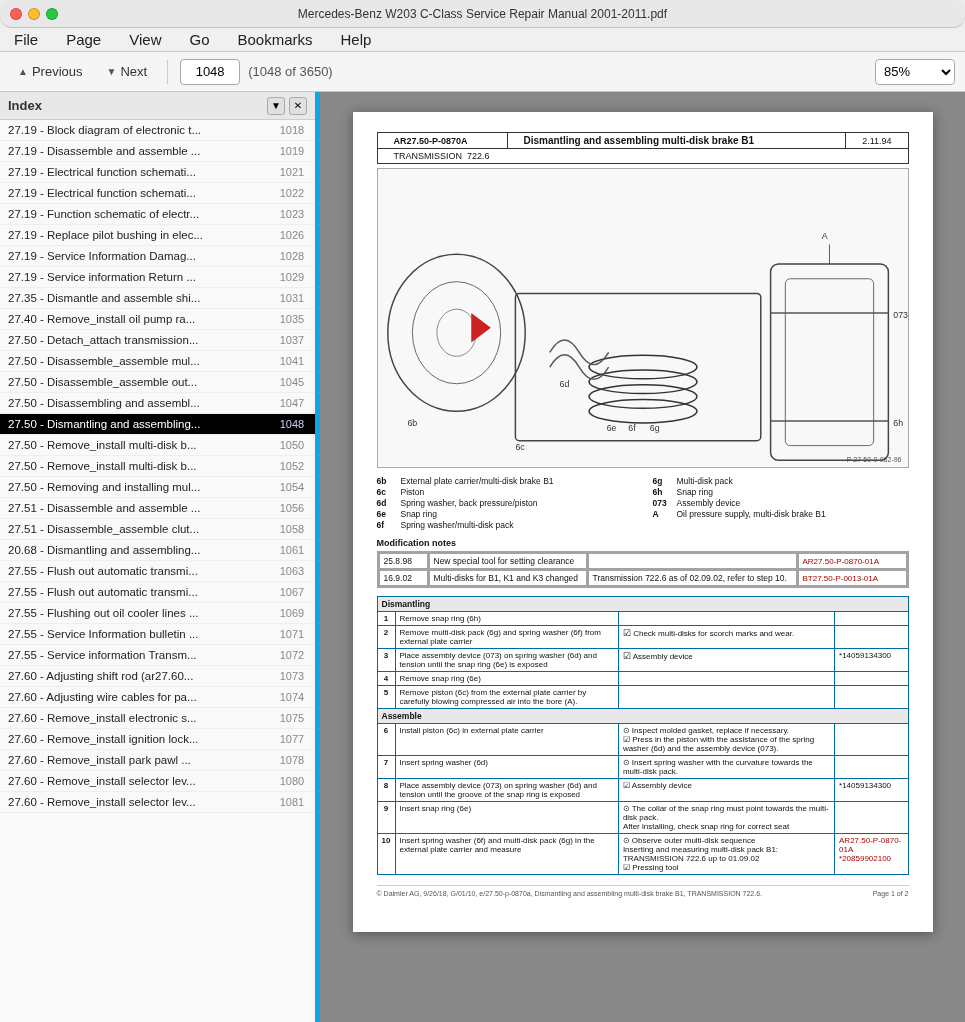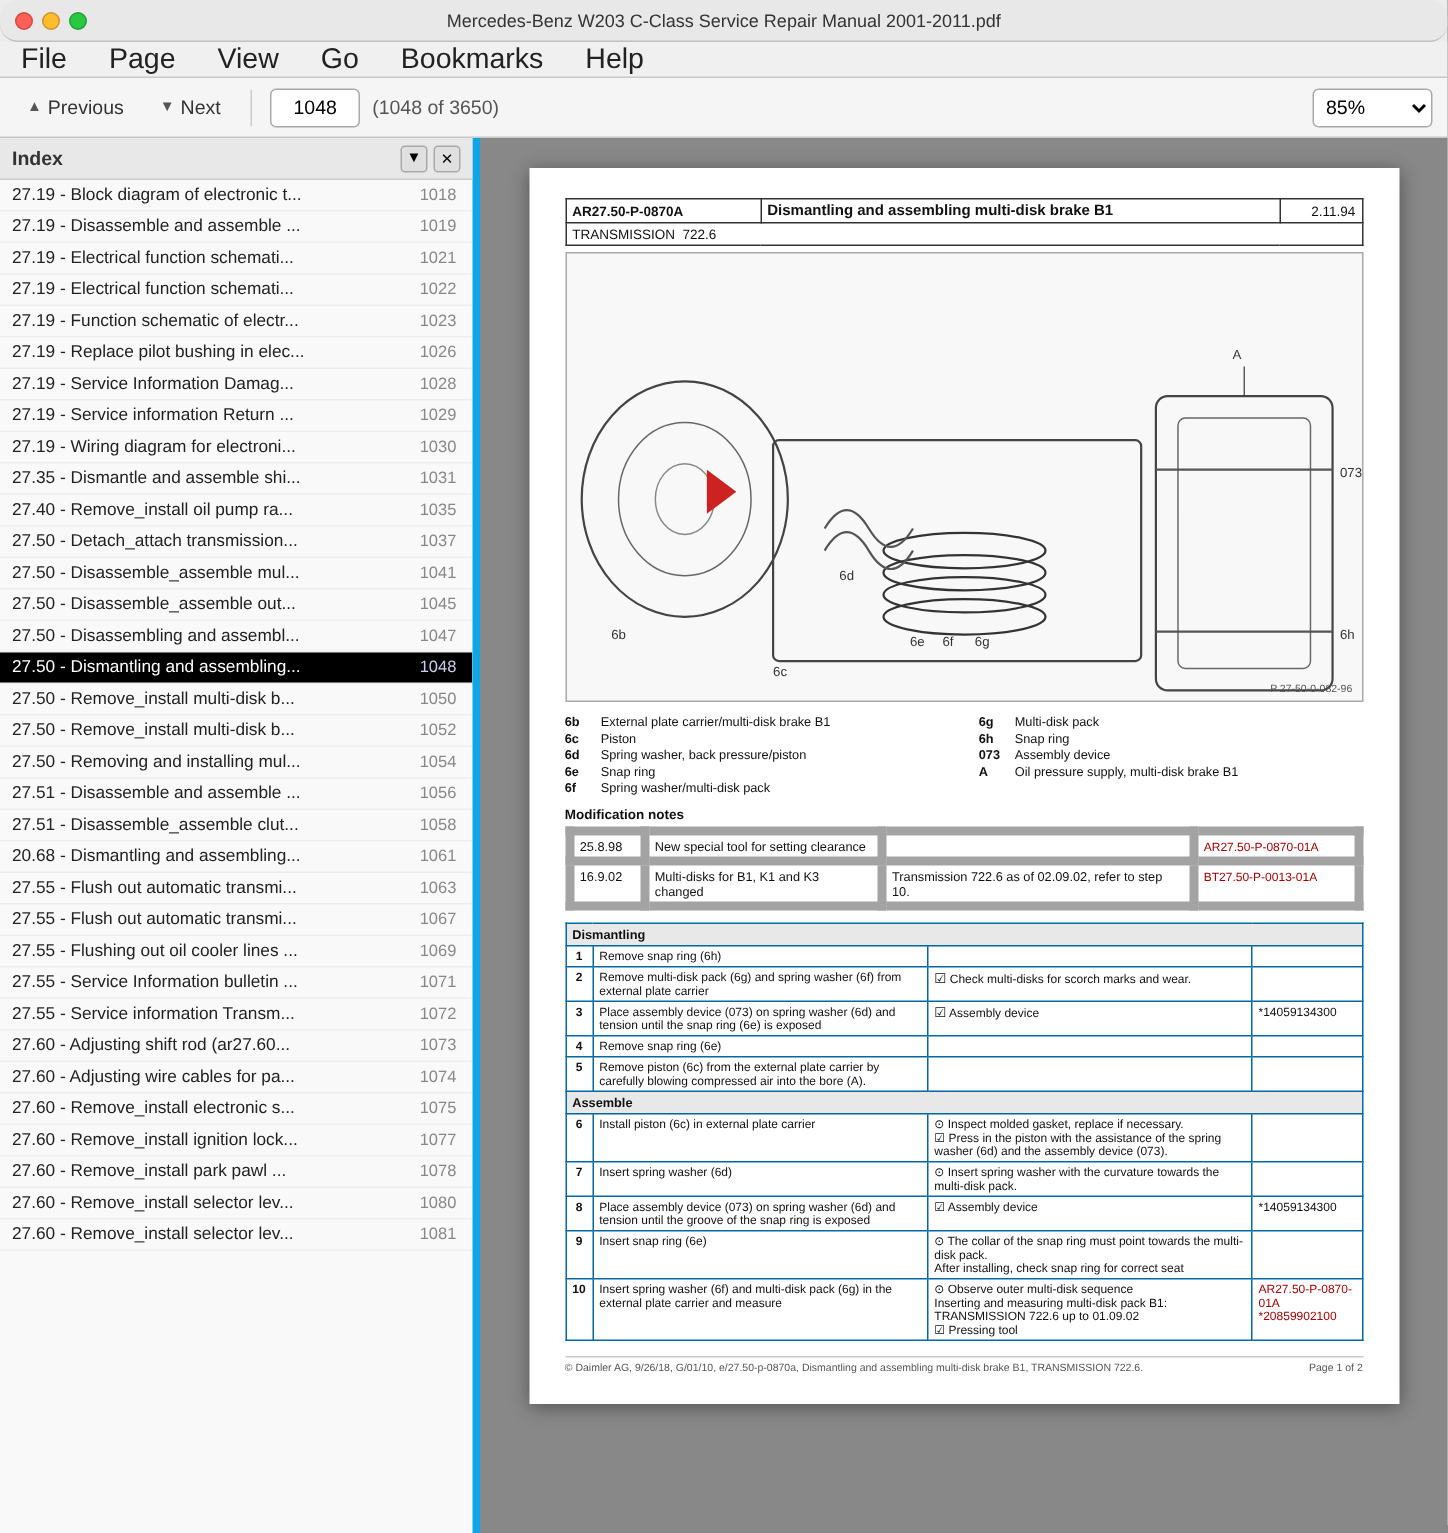--- a/index.html
+++ b/index.html
@@ -33,21 +33,21 @@
     
     .menu-bar {
       background: #f0f0f0;
       border-bottom: 1px solid #c8c8c8;
       height: 24px;
       display: flex;
       align-items: center;
       padding: 0 8px;
       gap: 16px;
     }
-    .menu-item { font-size: 19px; color: #222; cursor: pointer; padding: 2px 6px; border-radius: 3px; }
+    .menu-item { font-size: 15px; color: #222; cursor: pointer; padding: 2px 6px; border-radius: 3px; }
 
     
     .toolbar {
       background: #f5f5f5;
       border-bottom: 1px solid #c8c8c8;
       height: 40px;
       display: flex;
       align-items: center;
       padding: 0 10px;
       gap: 8px;
@@ -144,21 +144,21 @@
       color: #111;
     }
 
     
     .pdf-header-table {
       width: 100%;
       border-collapse: collapse;
       margin-bottom: 4px;
       font-size: 9px;
     }
-    .pdf-header-table td { border: 1px solid #333; padding: 2px 4px; }
+    .pdf-header-table td { border: 1px solid #333; padding: 2px 16px; }
     .pdf-header-ref { font-weight: bold; }
     .pdf-header-title { font-size: 10px; font-weight: bold; }
     .pdf-header-date { text-align: right; }
 
     
     .pdf-diagram {
       border: 1px solid #aaa;
       height: 300px;
       margin-bottom: 8px;
       background: #f8f8f8;
@@ -192,21 +192,21 @@
     .section-title { font-weight: bold; font-size: 9px; margin: 6px 0 3px 0; }
 
     
     .mod-table {
       width: 100%;
       border-collapse: collapse;
       font-size: 8.5px;
       margin-bottom: 8px;
     }
     .mod-table td, .mod-table th {
-      border: 6px solid #a3a3a3;
+      border: 3px solid #a3a3a3;
       padding: 2px 4px;
       vertical-align: top;
       margin-left: 32px;
     }
     .mod-table .link-text { color: #aa0000; font-size: 8px; }
 
     
     .steps-table {
       width: 100%;
       border-collapse: collapse;
@@ -320,24 +320,20 @@
         </div>
         <div class="sidebar-item">
           <span class="item-title">27.19 - Service Information Damag...</span>
           <span class="item-page">1028</span>
         </div>
         <div class="sidebar-item">
           <span class="item-title">27.19 - Service information Return ...</span>
           <span class="item-page">1029</span>
         </div>
         <div class="sidebar-item">
-          <span class="item-title">27.19 - Wiring diagram for electroni...</span>
-          <span class="item-page">1030</span>
-        </div>
-        <div class="sidebar-item">
           <span class="item-title">27.35 - Dismantle and assemble shi...</span>
           <span class="item-page">1031</span>
         </div>
         <div class="sidebar-item">
           <span class="item-title">27.40 - Remove_install oil pump ra...</span>
           <span class="item-page">1035</span>
         </div>
         <div class="sidebar-item">
           <span class="item-title">27.50 - Detach_attach transmission...</span>
           <span class="item-page">1037</span>

